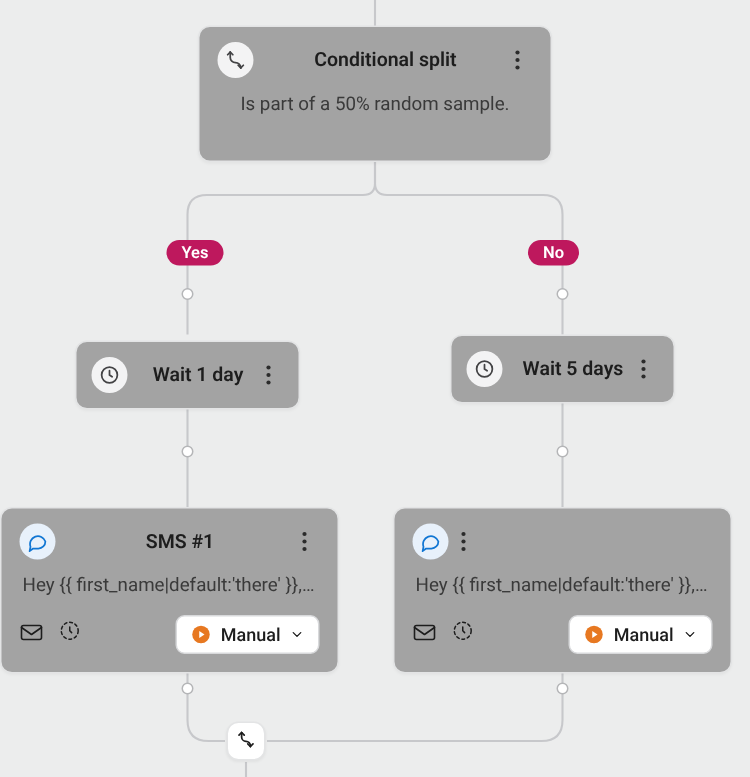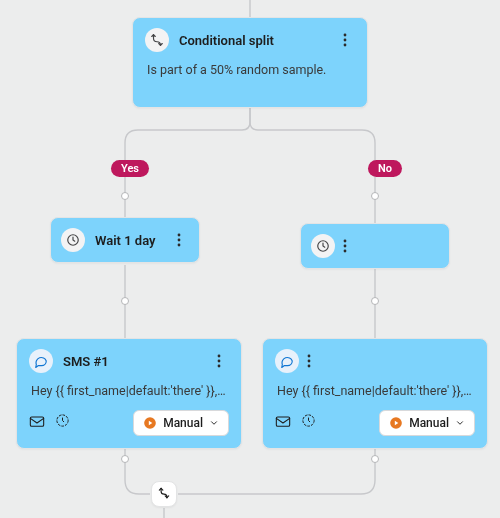--- a/index.html
+++ b/index.html
@@ -13,24 +13,25 @@
     color: #1d1d1d;
   }
   svg.connectors {
     position: absolute;
     top: 0; left: 0;
     width: 500px; height: 518px;
     pointer-events: none;
   }
   .card {
     position: absolute;
-    background: #7dd3fc;
+    background: #a3a3a3;
     border: 1px solid #e3e4e5;
     border-radius: 8px;
     box-shadow: 0 1px 2px rgba(0,0,0,0.04);
+    text-align: center;
   }
   .card-head {
     display: flex;
     align-items: center;
     padding: 10px 12px;
   }
   .icon-circle {
     width: 24px; height: 24px;
     border-radius: 50%;
     background: #f3f3f4;
@@ -155,23 +156,23 @@
           <circle cx="2" cy="2" r="1.4" fill="#2b2b2b"></circle>
           <circle cx="2" cy="7" r="1.4" fill="#2b2b2b"></circle>
           <circle cx="2" cy="12" r="1.4" fill="#2b2b2b"></circle>
         </svg>
     </span>
   </div>
   <div class="body-text">Is part of a 50% random sample.</div>
 </div>
 
 <div class="pill" style="left:111px; top:160px;">Yes</div>
-<div class="pill" style="left:368px; top:160px;">No</div>
-
-<div class="card wait-card" style="left:50px; top:217px; width:150px;">
+<div class="pill" style="left:352px; top:160px;">No</div>
+
+<div class="card wait-card" style="left:50px; top:227px; width:150px;">
   <span class="icon-circle">
     <svg width="14" height="14" viewBox="0 0 24 24" fill="none" stroke="#434345" stroke-width="2" stroke-linecap="round">
         <circle cx="12" cy="12" r="9"></circle>
         <path d="M12 7v5l3 2"></path>
       </svg>
   </span>
   <span class="title">Wait 1 day</span>
   <span class="kebab">
     <svg width="4" height="14" viewBox="0 0 4 14">
         <circle cx="2" cy="2" r="1.4" fill="#2b2b2b"></circle>
@@ -181,30 +182,31 @@
   </span>
 </div>
 
 <div class="card wait-card" style="left:300px; top:223px; width:150px;">
   <span class="icon-circle">
     <svg width="14" height="14" viewBox="0 0 24 24" fill="none" stroke="#434345" stroke-width="2" stroke-linecap="round">
         <circle cx="12" cy="12" r="9"></circle>
         <path d="M12 7v5l3 2"></path>
       </svg>
   </span>
+  <span class="title">Wait 5 days</span>
   <span class="kebab">
     <svg width="4" height="14" viewBox="0 0 4 14">
         <circle cx="2" cy="2" r="1.4" fill="#2b2b2b"></circle>
         <circle cx="2" cy="7" r="1.4" fill="#2b2b2b"></circle>
         <circle cx="2" cy="12" r="1.4" fill="#2b2b2b"></circle>
       </svg>
   </span>
 </div>
 
-<div class="card sms-card" style="left:16px; top:338px; width:226px;">
+<div class="card sms-card" style="left:0; top:338px; width:226px;">
   <div class="card-head">
     <span class="icon-circle" style="background:#e8f1fb;">
       <svg width="14" height="14" viewBox="0 0 24 24" fill="none" stroke="#1176d3" stroke-width="2" stroke-linecap="round" stroke-linejoin="round">
           <path d="M21 12a8 8 0 0 1-8 8H7l-4 3 1-5a8 8 0 1 1 17-6z"></path>
         </svg>
     </span>
     <span class="title">SMS #1</span>
     <span class="kebab">
       <svg width="4" height="14" viewBox="0 0 4 14">
           <circle cx="2" cy="2" r="1.4" fill="#2b2b2b"></circle>

